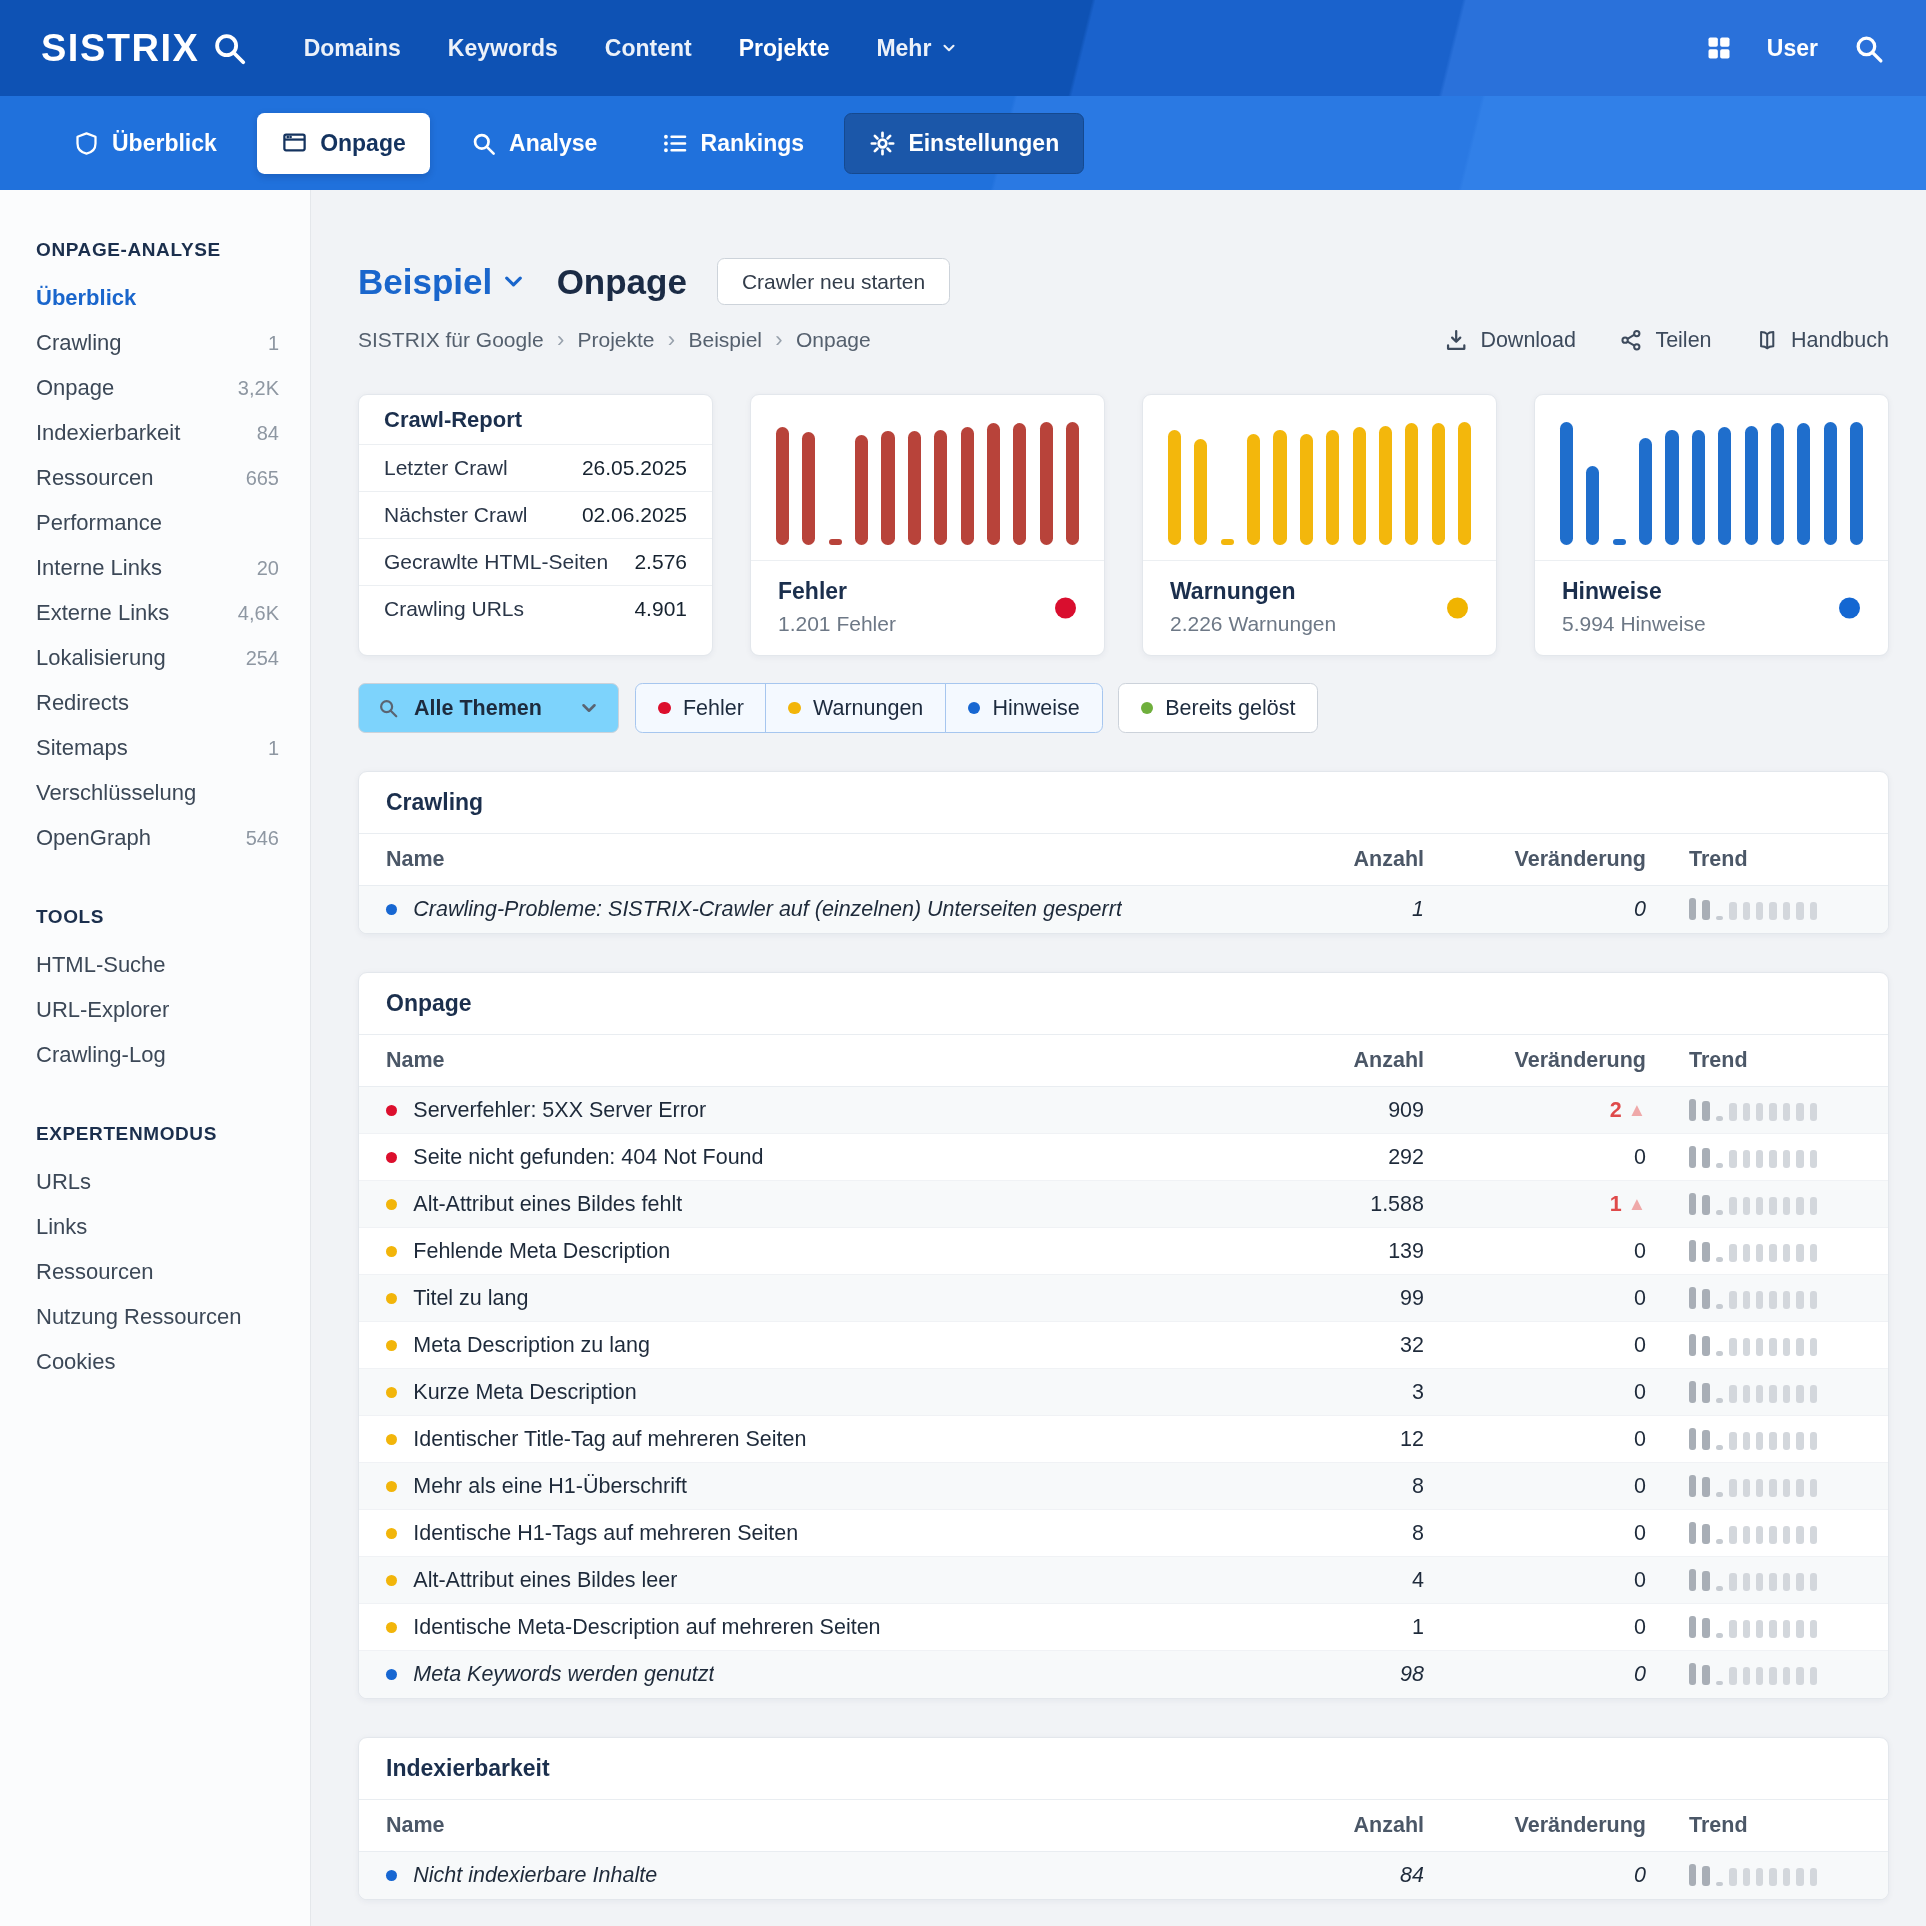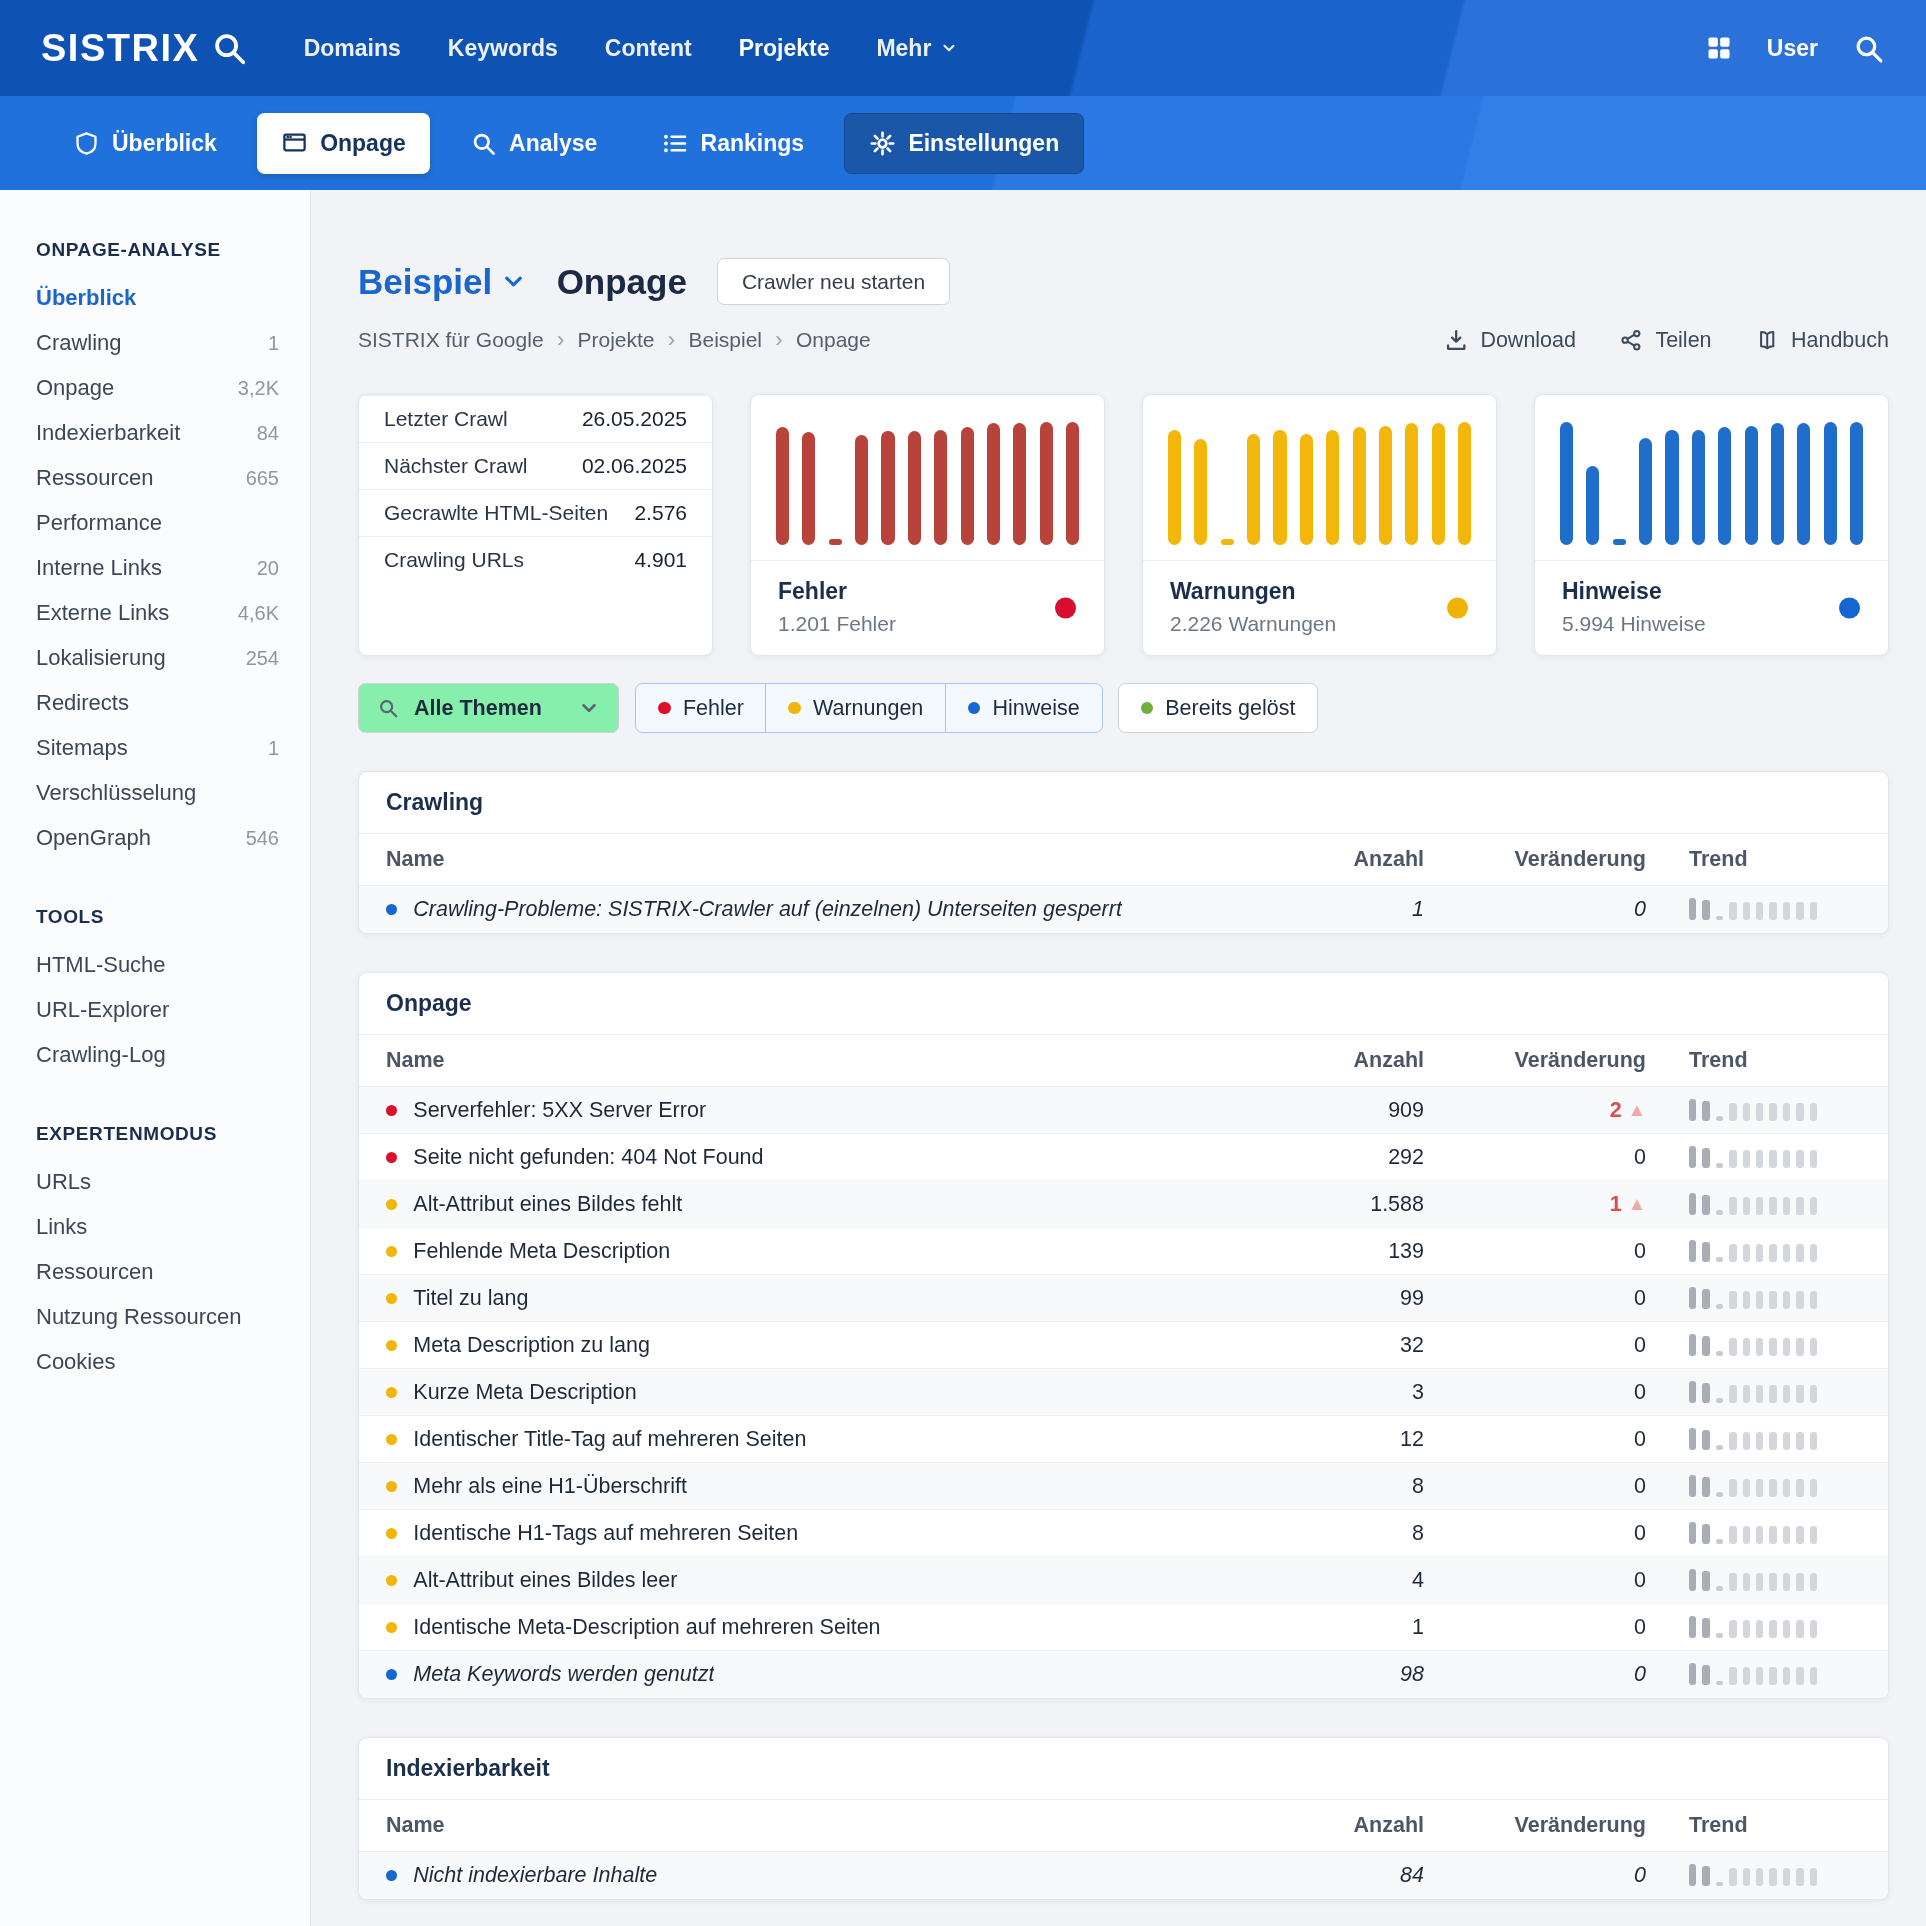--- a/index.html
+++ b/index.html
@@ -78,21 +78,21 @@
   .report-value{ color:#16222f; }
   .chart-area{ height:175px; display:flex; align-items:flex-end; gap:13.3px; padding:22px 25px 15px; }
   .bar{ flex:1; border-radius:6.7px; }
   .chart-footer{ border-top:1.5px solid #eceff2; padding:16.3px 27px 19px; position:relative; flex:1; }
   .chart-title{ font-size:23px; font-weight:700; color:#1b2f4d; }
   .chart-sub{ font-size:21px; color:#6d7886; margin-top:7.4px; }
   .chart-dot{ position:absolute; right:28px; top:50%; transform:translateY(-50%); width:21px; height:21px; border-radius:50%; }
 
   
   .filter-row{ display:flex; align-items:center; margin-top:27px; }
-  .topic-select{ width:261px; height:50px; background:#86efac; border:1.5px solid #ccd2da; border-radius:7.4px;
+  .topic-select{ width:261px; height:50px; background:#7dd3fc; border:1.5px solid #ccd2da; border-radius:7.4px;
     display:flex; align-items:center; gap:15px; padding:0 18px; font-size:21.5px; font-weight:600; color:#1d2b3e; cursor:pointer; }
   .sm svg{ width:22px; height:22px; color:#5a6472; }
   .topic-caret{ margin-left:auto; }
   .chip-group{ display:flex; margin-left:16.3px; }
   .chip{ display:flex; align-items:center; gap:12px; height:50px; padding:0 22px; font-size:21.5px; color:#1d2b3e;
     font-family:inherit; background:#f4f9ff; border:1.5px solid #a6c6ef; cursor:pointer; }
   .chip-group .chip + .chip{ margin-left:-1.5px; }
   .chip-group .chip:first-child{ border-radius:7.4px 0 0 7.4px; }
   .chip-group .chip:last-child{ border-radius:0 7.4px 7.4px 0; }
   .chip-dot{ width:12.6px; height:12.6px; border-radius:50%; }
@@ -364,20 +364,21 @@
                 <path d="M12 6v14"></path>
               </svg>
             </span>
             <span>Handbuch</span>
           </div>
         </div>
     </div>
 
     <div class="cards-row">
       <div class="card report-card">
+        <div class="report-title">Crawl-Report</div>
         <div id="report-rows">
             <div class="report-row">
               <span class="report-label">Letzter Crawl</span>
               <span class="report-value">26.05.2025</span>
             </div>
             <div class="report-row">
               <span class="report-label">Nächster Crawl</span>
               <span class="report-value">02.06.2025</span>
             </div>
             <div class="report-row">

